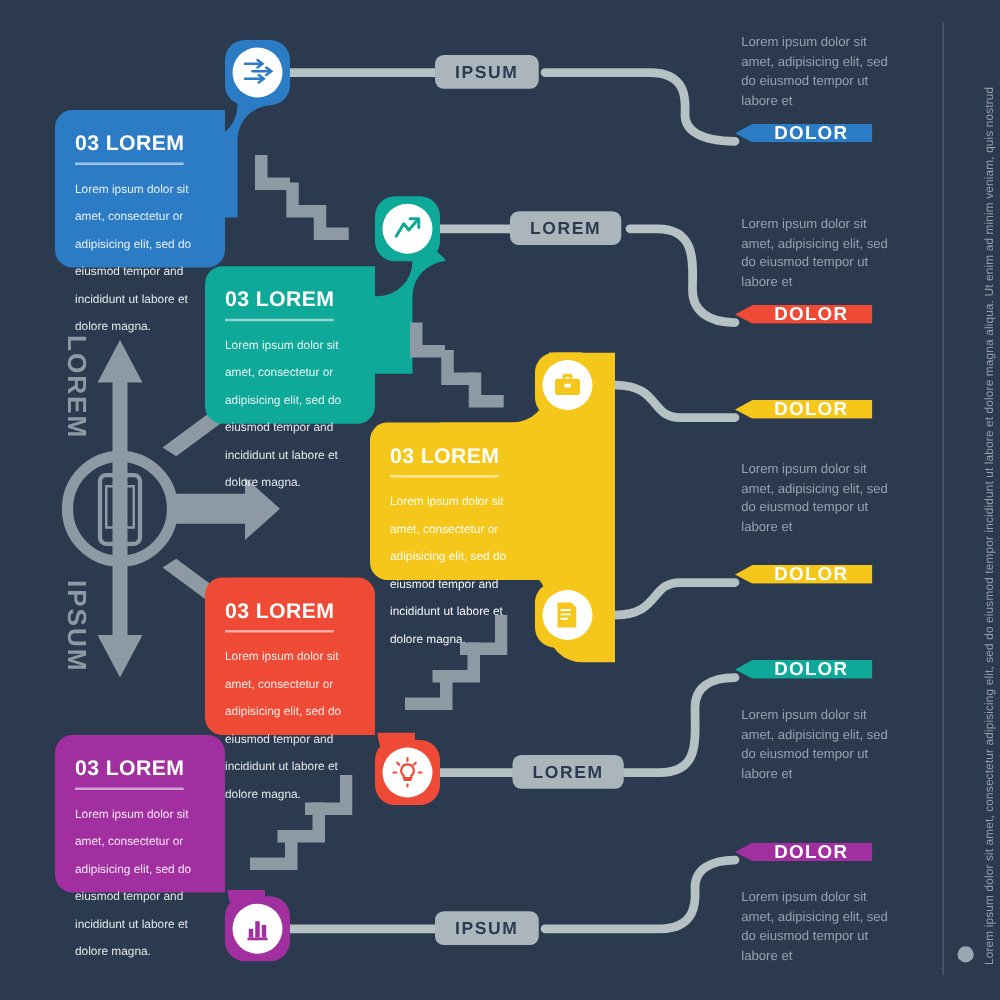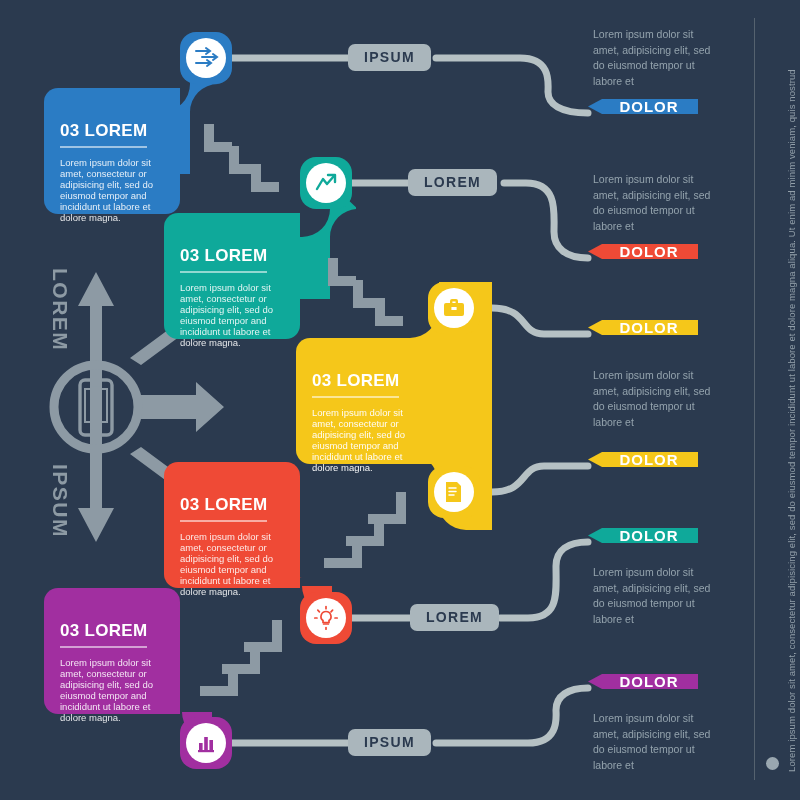--- a/index.html
+++ b/index.html
@@ -19,30 +19,30 @@
   .card{
     position:absolute;
     box-sizing:border-box;
     padding:18px 16px 14px 16px;
     color:#fff;
   }
   .card .card-title{
     font-size:17px;
     font-weight:bold;
     letter-spacing:.3px;
-    margin:16px 0 7px 0;
+    margin:0 0 7px 0;
     line-height:1;
   }
   .card .rule{
     height:2px;background:rgba(255,255,255,.55);
     width:84%;margin:0 0 9px 0;
   }
   .card .card-body{
     font-size:9.5px;
-    line-height:11px;
+    line-height:22px;
     color:rgba(255,255,255,.88);
     margin:0;
     max-width:97px;
   }
 
   
   .r-all{border-radius:14px;}
 
   
   .badge{

